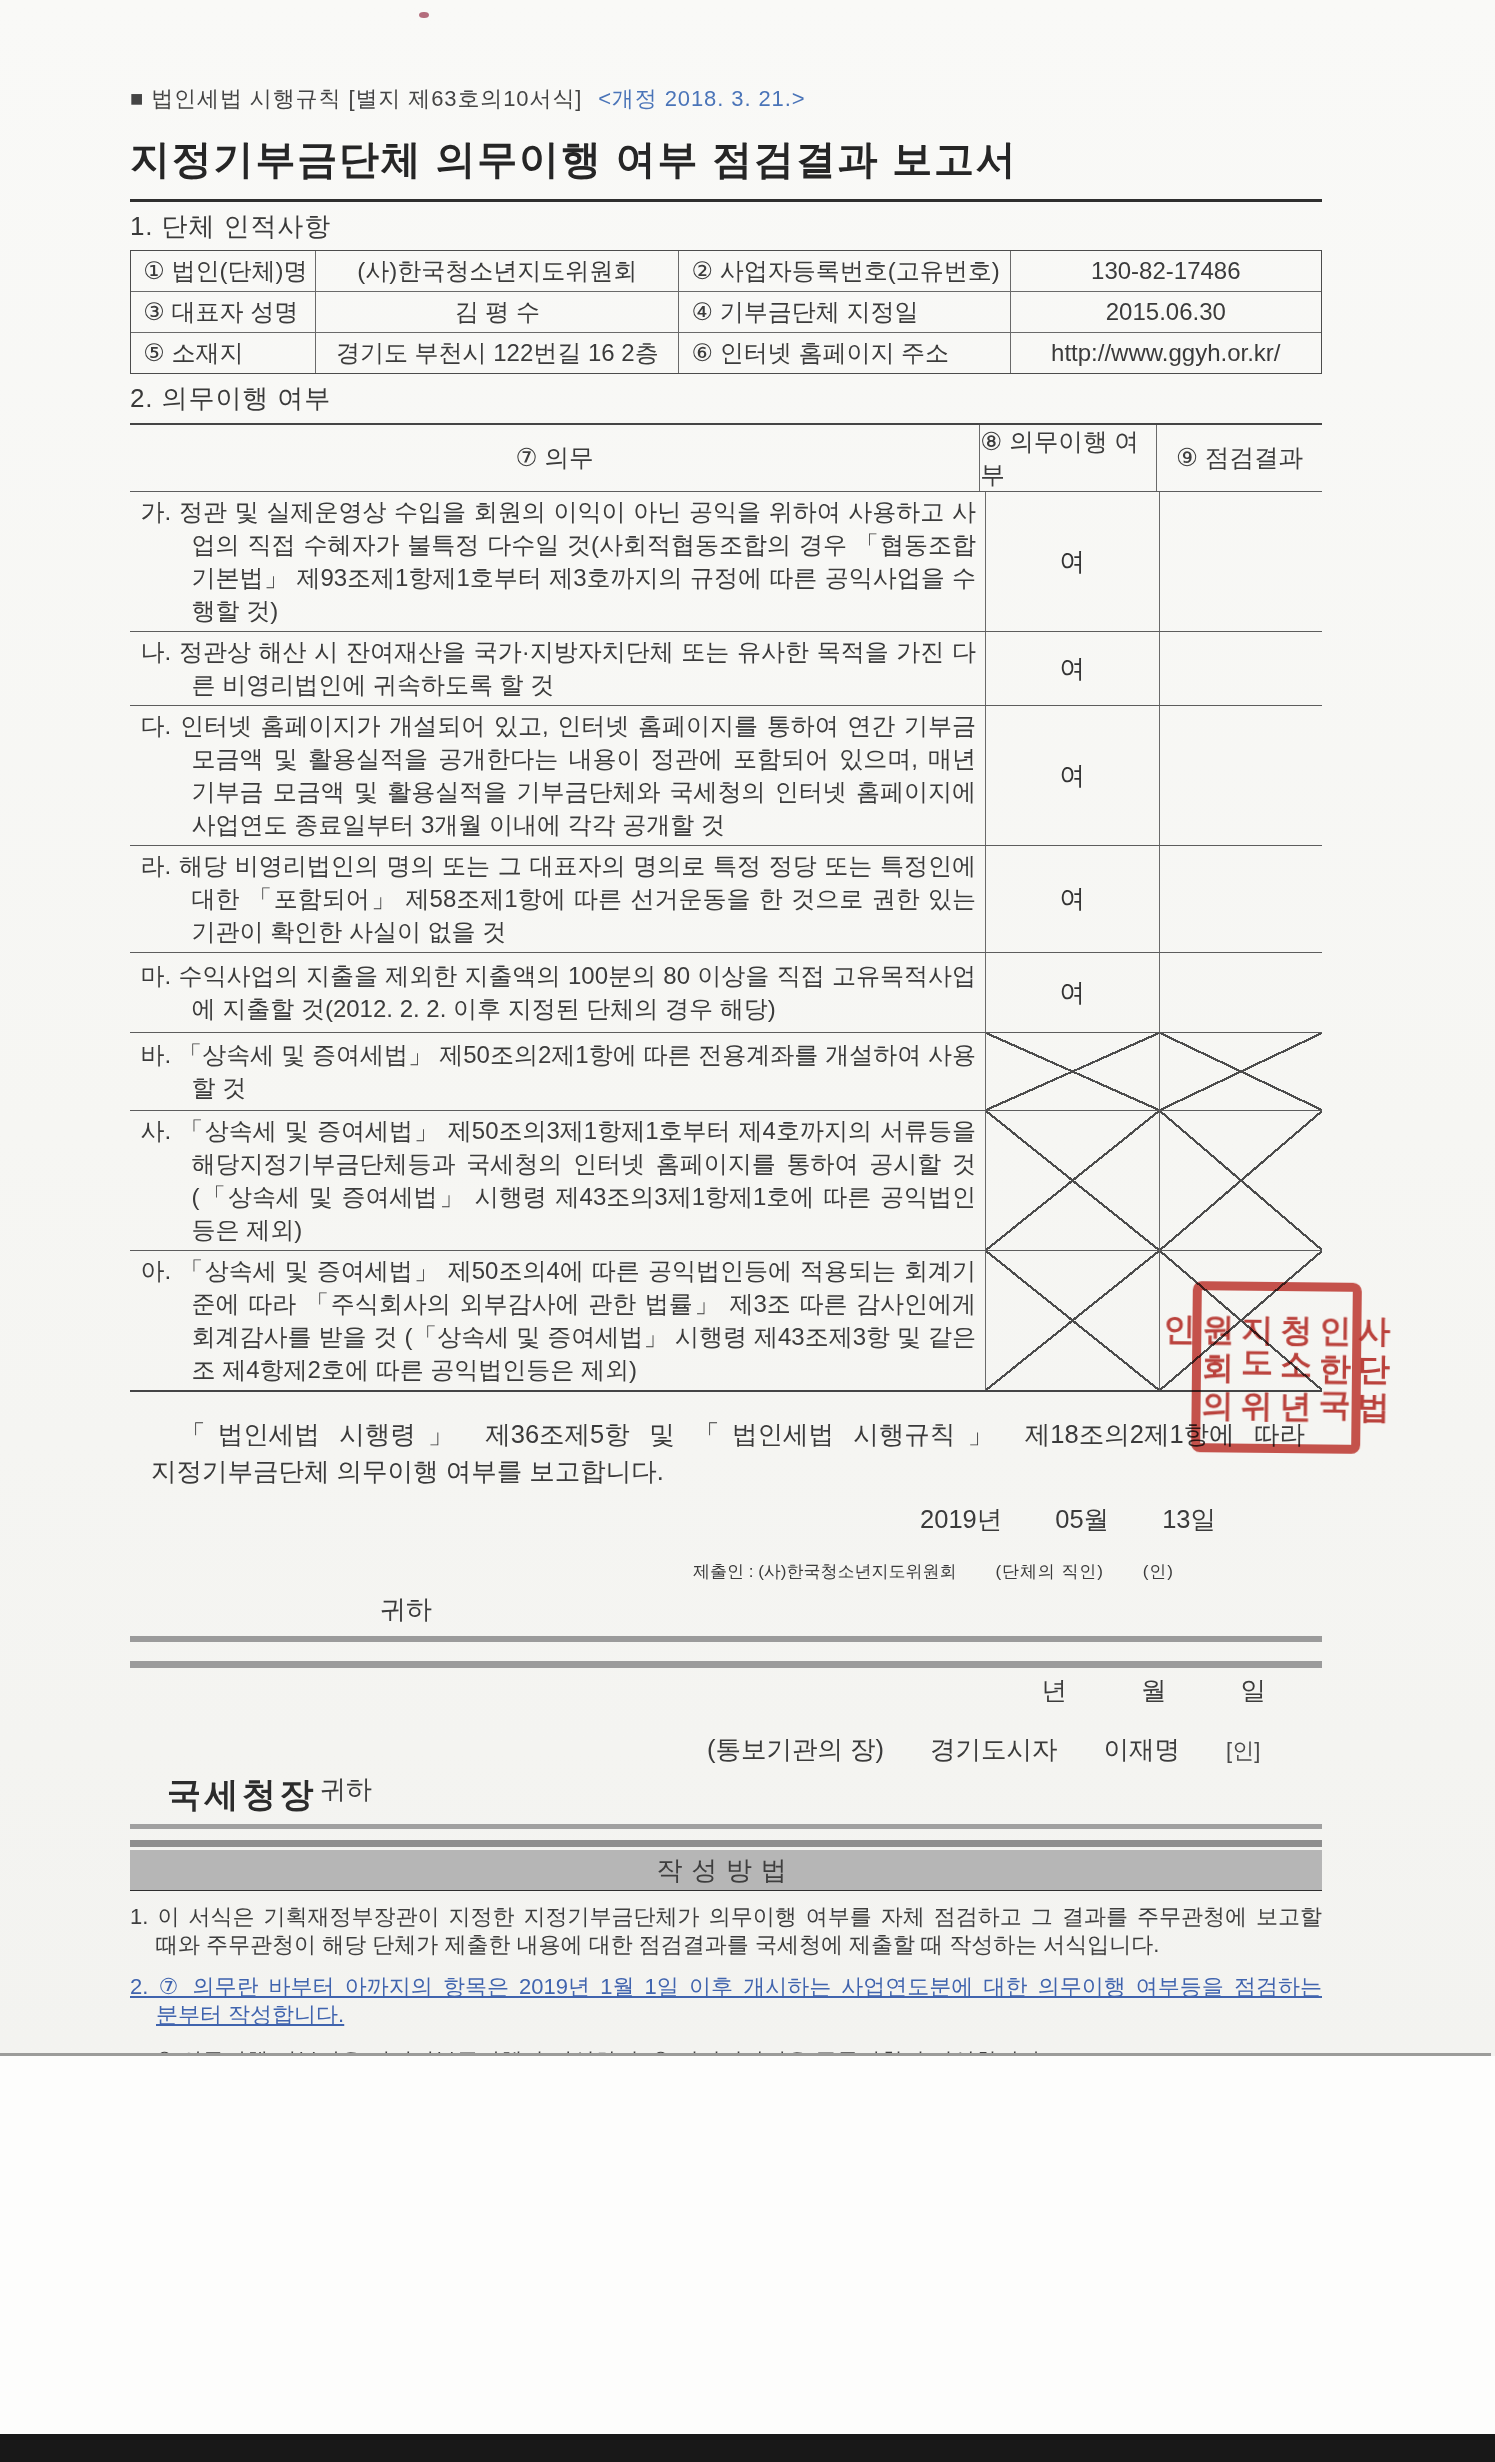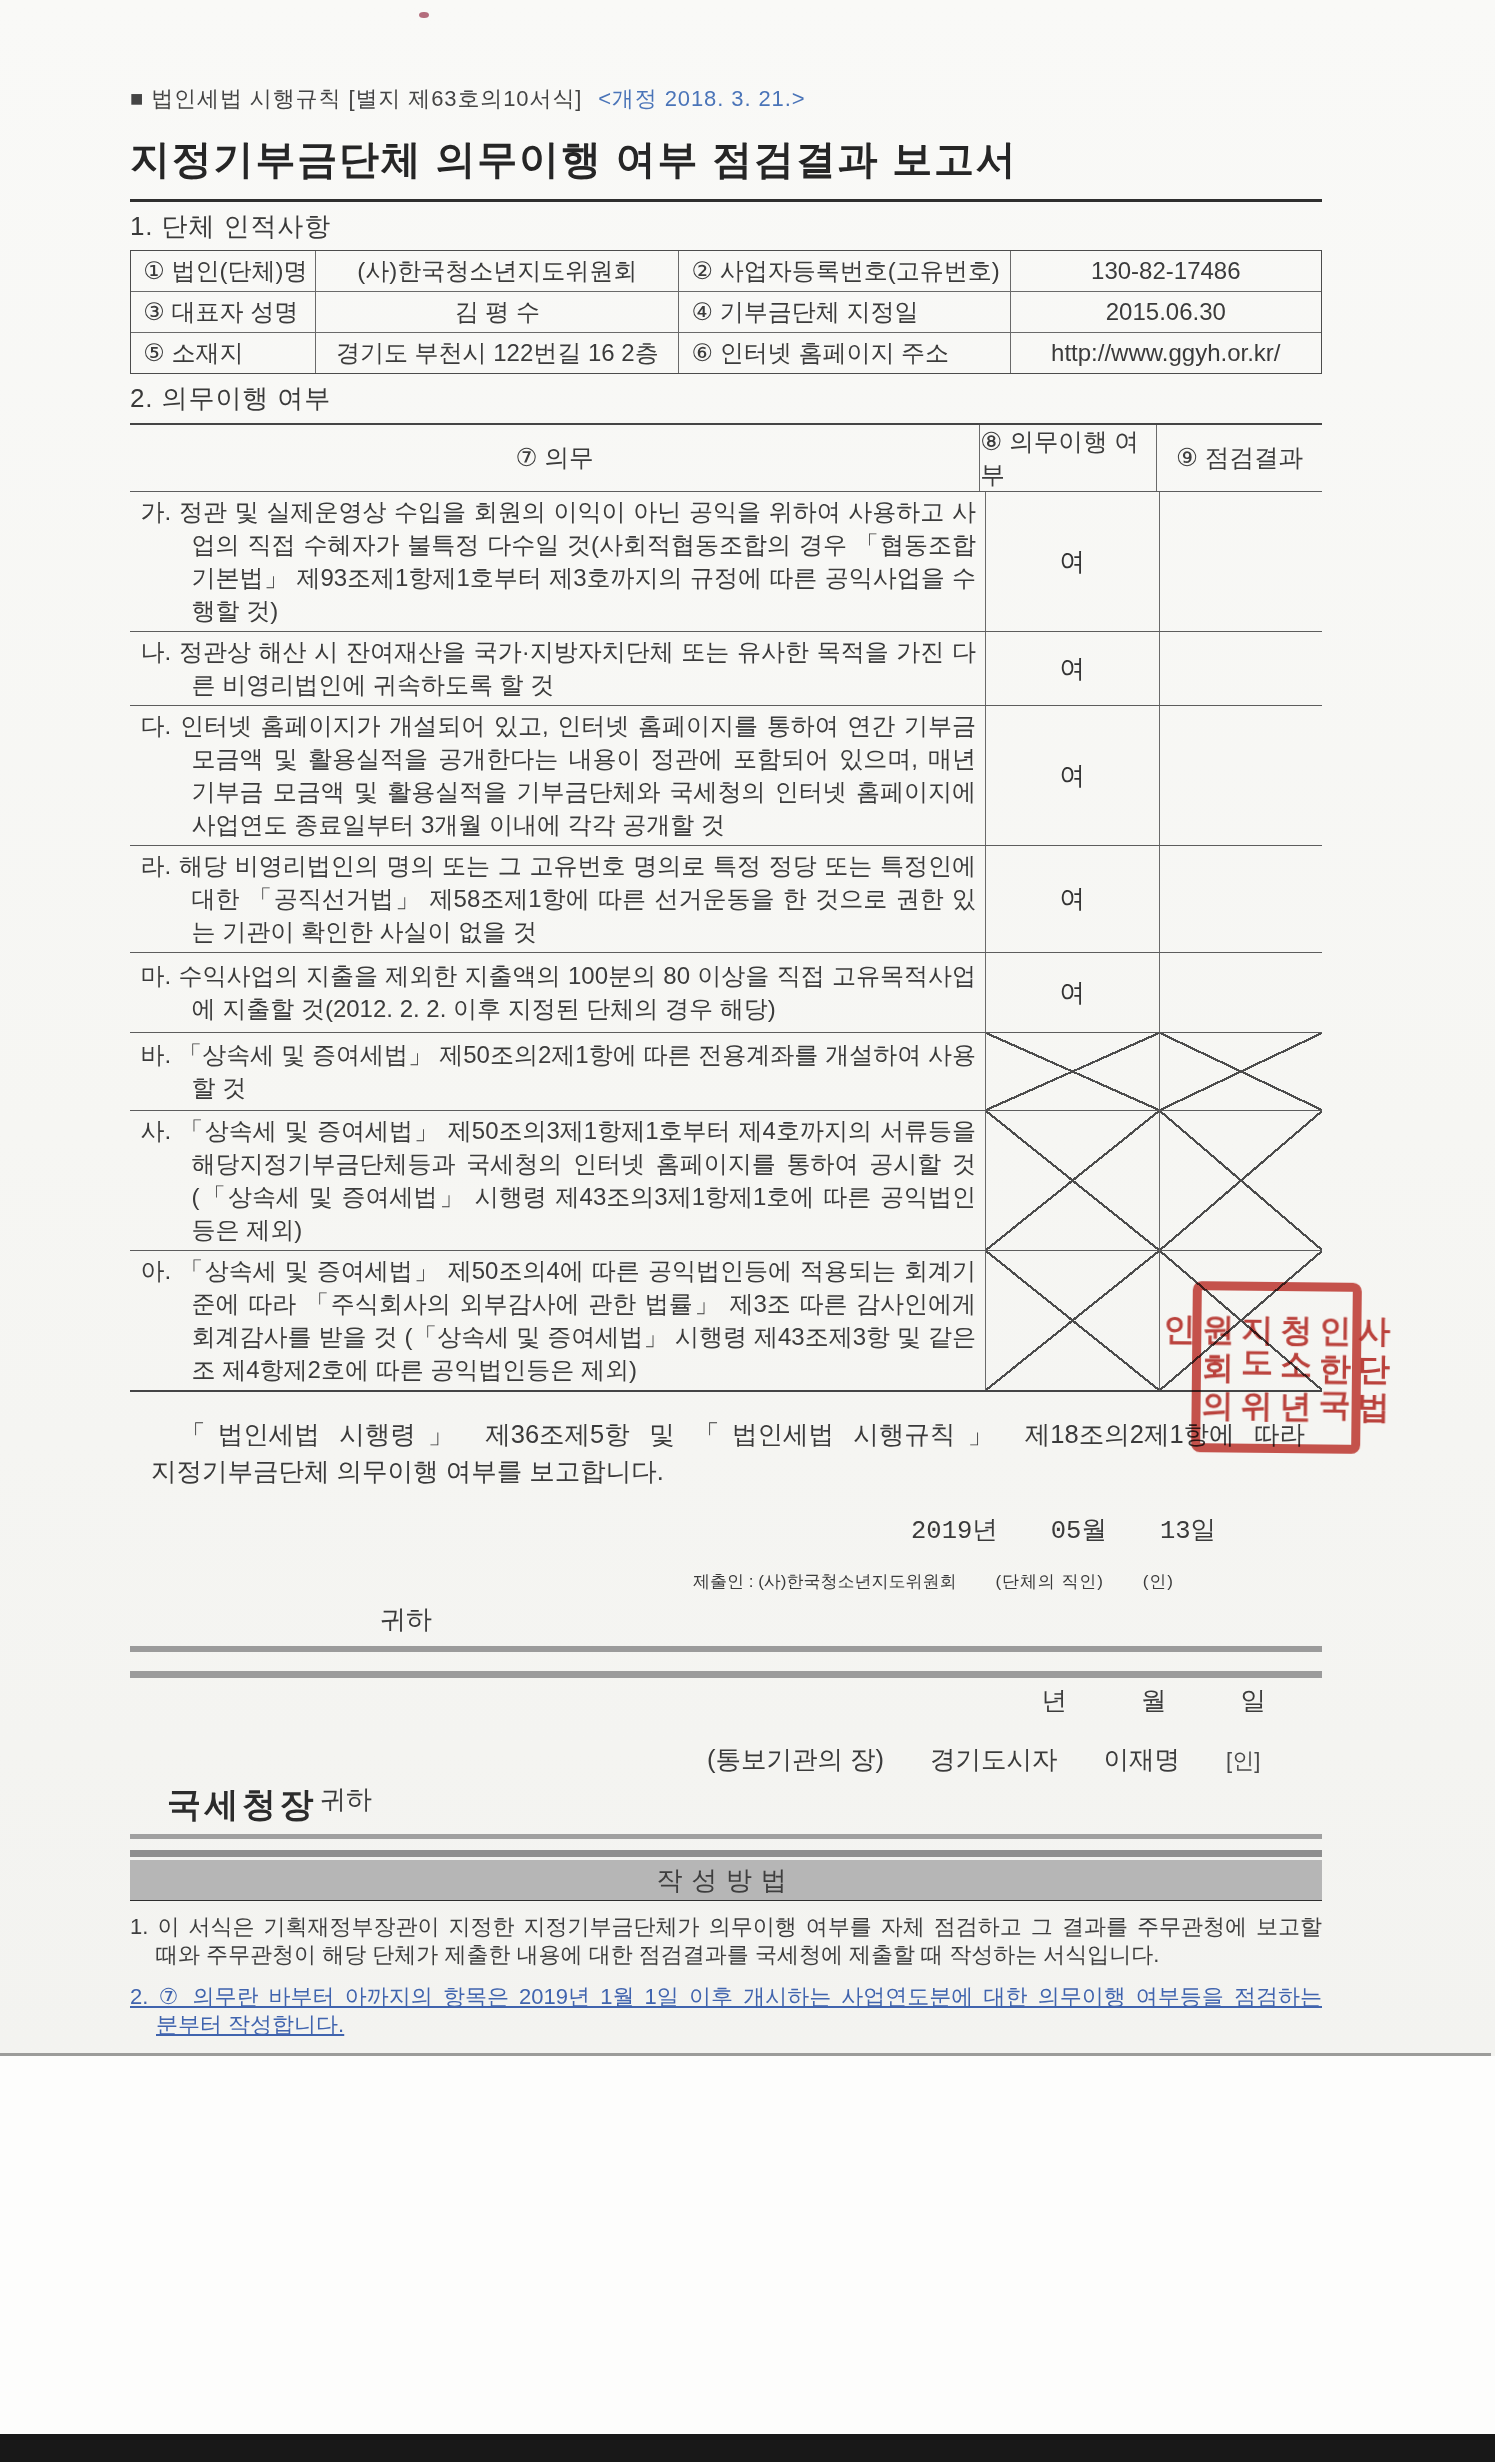--- a/index.html
+++ b/index.html
@@ -48,22 +48,22 @@
   .t2 .duty span{display:block;padding-left:51px;text-indent:-51px;}
   .t2 .status,.t2 .result{justify-content:center;font-size:25.5px;color:#333;}
   .r0{min-height:100px}.r1{min-height:69px}.r2{min-height:132px}.r3{min-height:100px}
   .r4{min-height:79px}.r5{min-height:77px}.r6{min-height:104px}.r7{min-height:132px}
   .crossed{background-image:
     linear-gradient(to top right,transparent calc(50% - 1.1px),#4c4c4c calc(50% - 1.1px),#4c4c4c calc(50% + 1.1px),transparent calc(50% + 1.1px)),
     linear-gradient(to bottom right,transparent calc(50% - 1.1px),#4c4c4c calc(50% - 1.1px),#4c4c4c calc(50% + 1.1px),transparent calc(50% + 1.1px));}
 
   .declaration{margin-top:24.6px;margin-left:21px;width:1154px;font-size:25.5px;
     line-height:37px;text-indent:29px;text-align:justify;word-break:keep-all;color:#3a3a3a;}
-  .date-line{margin-top:22px;display:flex;justify-content:flex-end;gap:53px;
-    padding-right:106px;font-size:25.5px;color:#3a3a3a;font-family:Liberation Mono, monospace;}
+  .date-line{margin-top:12px;display:flex;justify-content:flex-end;gap:53px;
+    padding-right:106px;font-size:25.5px;color:#3a3a3a;}
   .submitter-line{margin-top:23px;margin-left:563px;display:flex;gap:39px;
     font-size:17px;color:#3a3a3a;align-items:baseline;}
   .submitter-line .sign{letter-spacing:0.9px;}
   .recipient1{margin-top:8.8px;margin-left:250px;font-size:26px;color:#3a3a3a;}
 
   .gray-rule{height:6.2px;background:#9b9b9b;}
   .gr1{margin-top:8.8px;}
   .gr2{margin-top:19.3px;}
   .notify-para{margin-top:14px;margin-left:21px;width:1159px;font-size:25.5px;line-height:35px;
     text-indent:8.8px;text-align:justify;word-break:keep-all;color:#3a3a3a;}
@@ -164,21 +164,21 @@
       </div>
       <div class="t2-row r2">
         <div class="cell duty duty-col">
             <span>다. 인터넷 홈페이지가 개설되어 있고, 인터넷 홈페이지를 통하여 연간 기부금 모금액 및 활용실적을 공개한다는 내용이 정관에 포함되어 있으며, 매년 기부금 모금액 및 활용실적을 기부금단체와 국세청의 인터넷 홈페이지에 사업연도 종료일부터 3개월 이내에 각각 공개할 것</span>
           </div>
         <div class="cell status status-col">여</div>
         <div class="cell result result-col"></div>
       </div>
       <div class="t2-row r3">
         <div class="cell duty duty-col">
-            <span>라. 해당 비영리법인의 명의 또는 그 고유번호 명의로 특정 정당 또는 특정인에 대한 「공직선거법」 제58조제1항에 따른 선거운동을 한 것으로 권한 있는 기관이 확인한 사실이 없을 것</span>
+            <span>라. 해당 비영리법인의 명의 또는 그 대표자의 명의로 특정 정당 또는 특정인에 대한 「포함되어」 제58조제1항에 따른 선거운동을 한 것으로 권한 있는 기관이 확인한 사실이 없을 것</span>
           </div>
         <div class="cell status status-col">여</div>
         <div class="cell result result-col"></div>
       </div>
       <div class="t2-row r4">
         <div class="cell duty duty-col">
             <span>마. 수익사업의 지출을 제외한 지출액의 100분의 80 이상을 직접 고유목적사업에 지출할 것(2012. 2. 2. 이후 지정된 단체의 경우 해당)</span>
           </div>
         <div class="cell status status-col">여</div>
         <div class="cell result result-col"></div>

